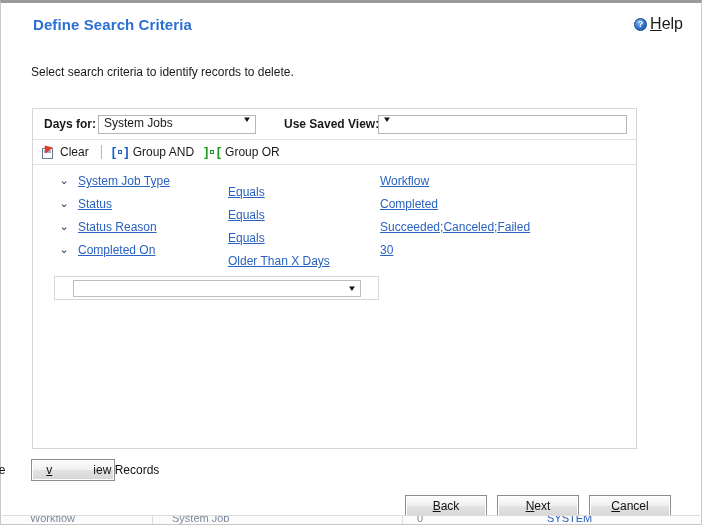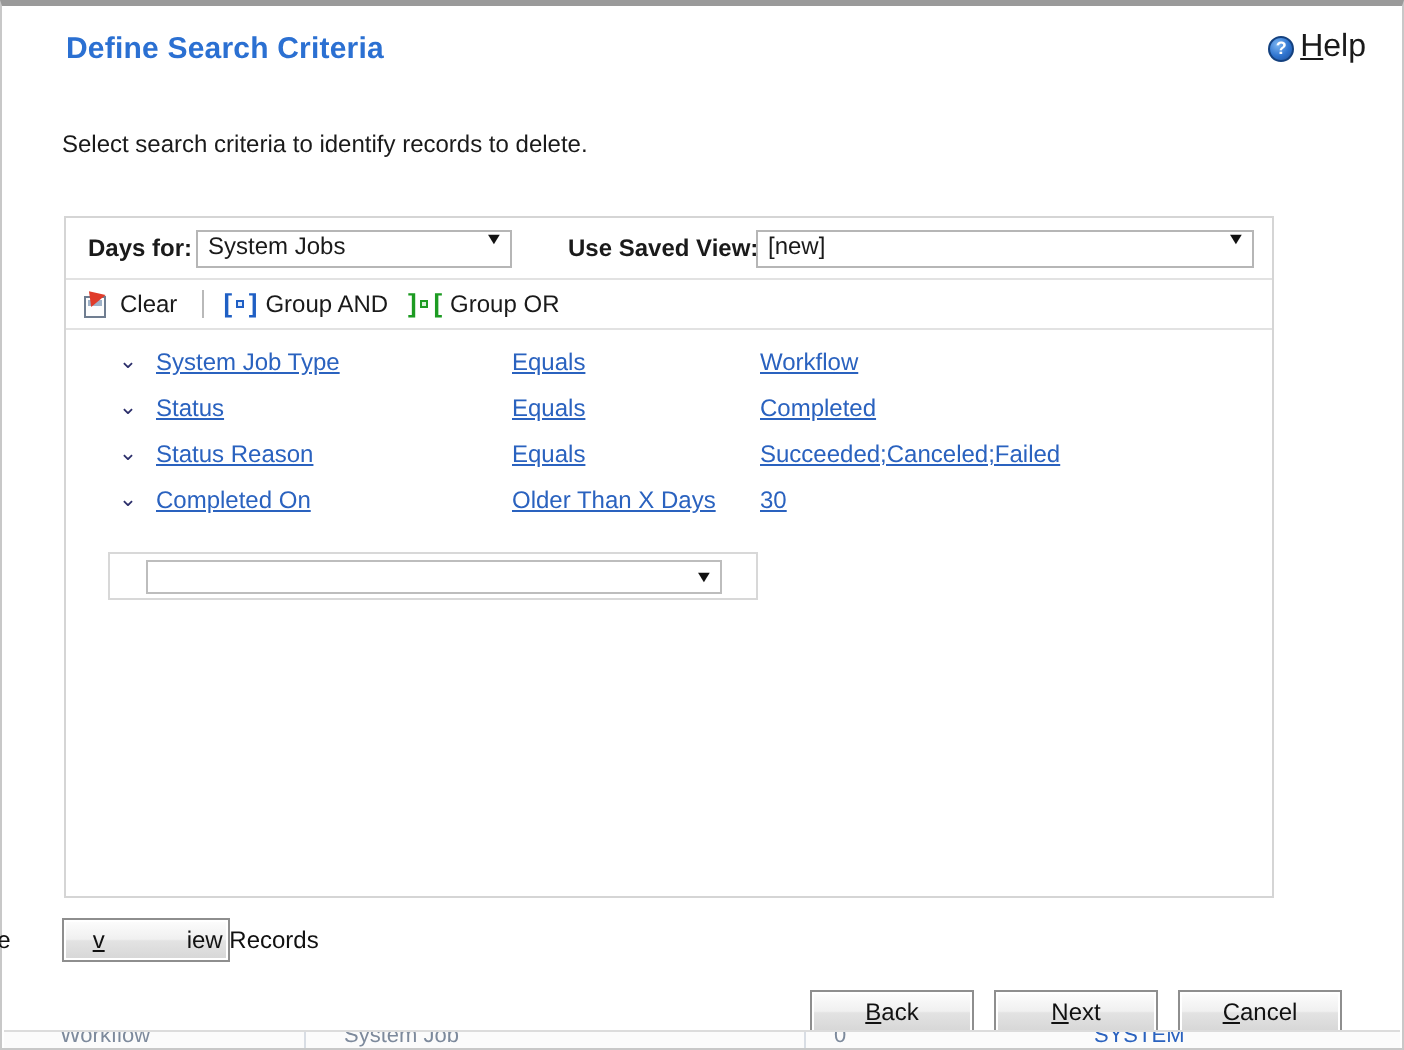--- a/index.html
+++ b/index.html
@@ -112,21 +112,21 @@
 
   
   .rows{position:relative;padding-top:6px;}
   .crit-row{position:relative;height:23px;}
   .chev{
     position:absolute;left:25px;top:4px;width:12px;text-align:center;
     font-size:11px;color:#2c2f6b;line-height:12px;cursor:pointer;
     font-family:"DejaVu Sans",sans-serif;
   }
   .c-field{position:absolute;left:45px;top:3px;}
-  .c-op{position:absolute;left:195px;top:3px;margin-left:28px;}
+  .c-op{position:absolute;left:195px;top:14px;}
   .c-val{position:absolute;left:347px;top:3px;}
   .lnk{
     font-size:12px;color:#2a62bf;text-decoration:underline;
     white-space:nowrap;cursor:pointer;
   }
 
   
   .newrow-wrap{
     position:absolute;left:21px;top:167px;width:325px;height:24px;
     box-sizing:border-box;border:1px solid #d8d8d8;background:#fff;
@@ -187,21 +187,20 @@
 
       <div class="lookfor-row">
         <span class="lbl-lookfor">Days for:</span>
         <div class="ddl" id="ddl-lookfor">
           <span class="val">System Jobs</span>
           <span class="arw">▼</span>
         </div>
 
         <span class="lbl-savedview">Use Saved View:</span>
         <div class="ddl" id="ddl-savedview">
-          <span class="val">[new]</span>
           <span class="arw">▼</span>
         </div>
       </div>
 
       <div class="toolbar">
         <div class="tb-item">
           <span class="ico-clear">
             <span class="pg"></span>
               <span class="flag"></span>
           </span>

